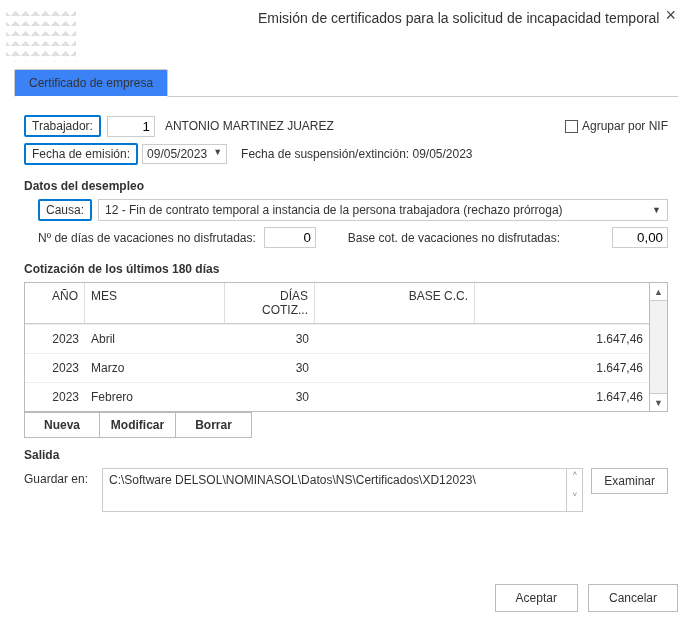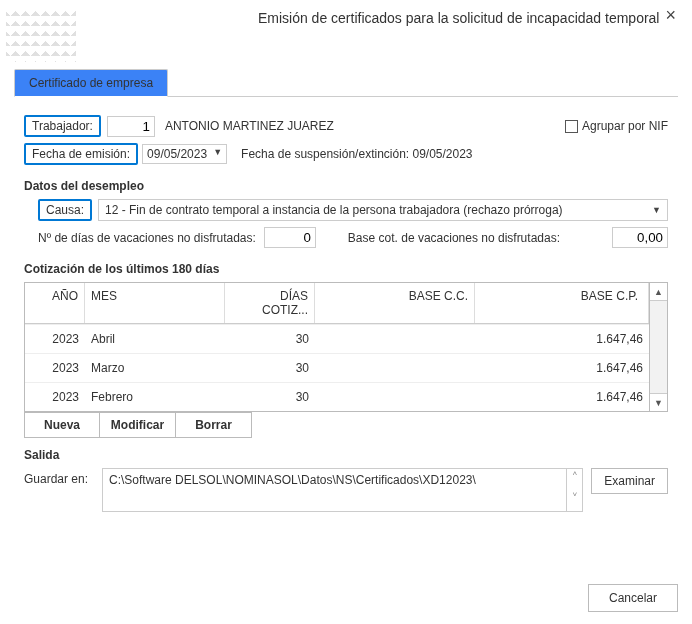--- a/index.html
+++ b/index.html
@@ -111,21 +111,20 @@
   </div>
 
   <div class="section-h">Cotización de los últimos 180 días</div>
   <div class="table-wrap">
     <div class="table">
       <div class="thead">
         <div class="cell c-ano">AÑO</div>
         <div class="cell c-mes">MES</div>
         <div class="cell c-dias">DÍAS COTIZ...</div>
         <div class="cell c-cc">BASE C.C.</div>
-        <div class="cell c-cp">BASE C.P.</div>
       </div>
       <div id="tbody">
           <div class="trow">
             <div class="cell c-ano">2023</div>
             <div class="cell c-mes">Abril</div>
             <div class="cell c-dias">30</div>
             <div class="cell c-cc"></div>
             <div class="cell c-cp">1.647,46</div>
           </div>
           <div class="trow">
@@ -164,14 +163,15 @@
       <div class="spin">
           <span>˄</span>
           <span>˅</span>
         </div>
     </div>
     <div class="browse">Examinar</div>
   </div>
 </div>
 
 <div class="footer">
+  <div class="btn2">Aceptar</div>
   <div class="btn2">Cancelar</div>
 </div>
 
 </body></html>

